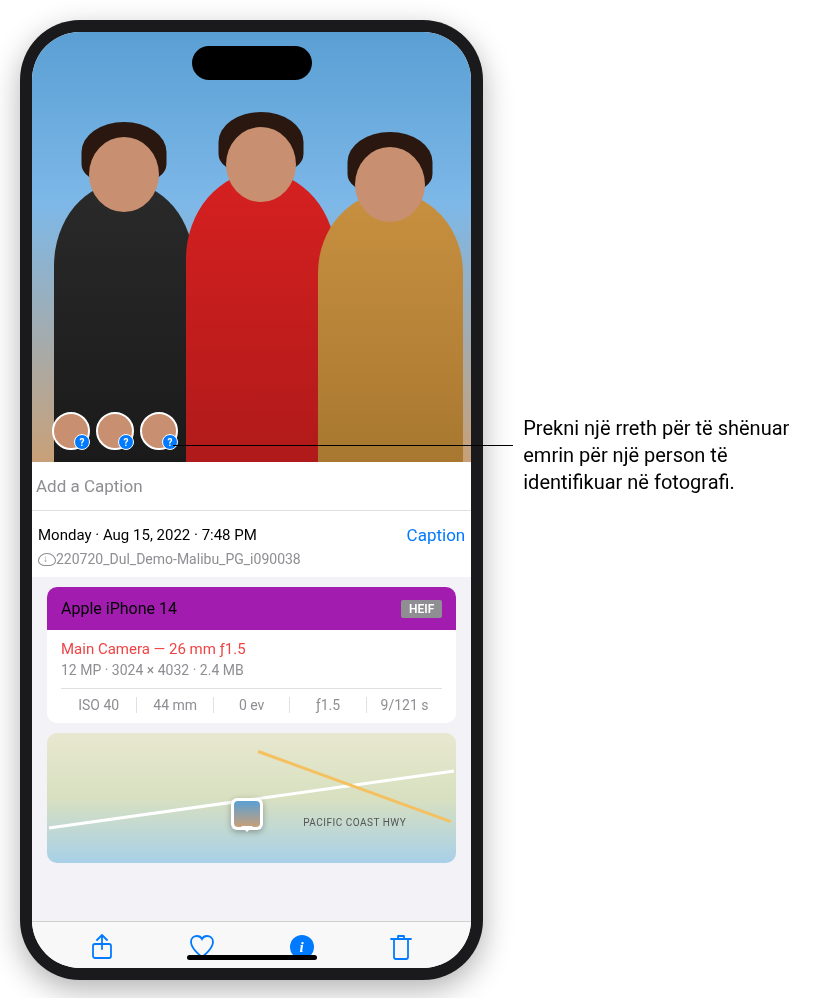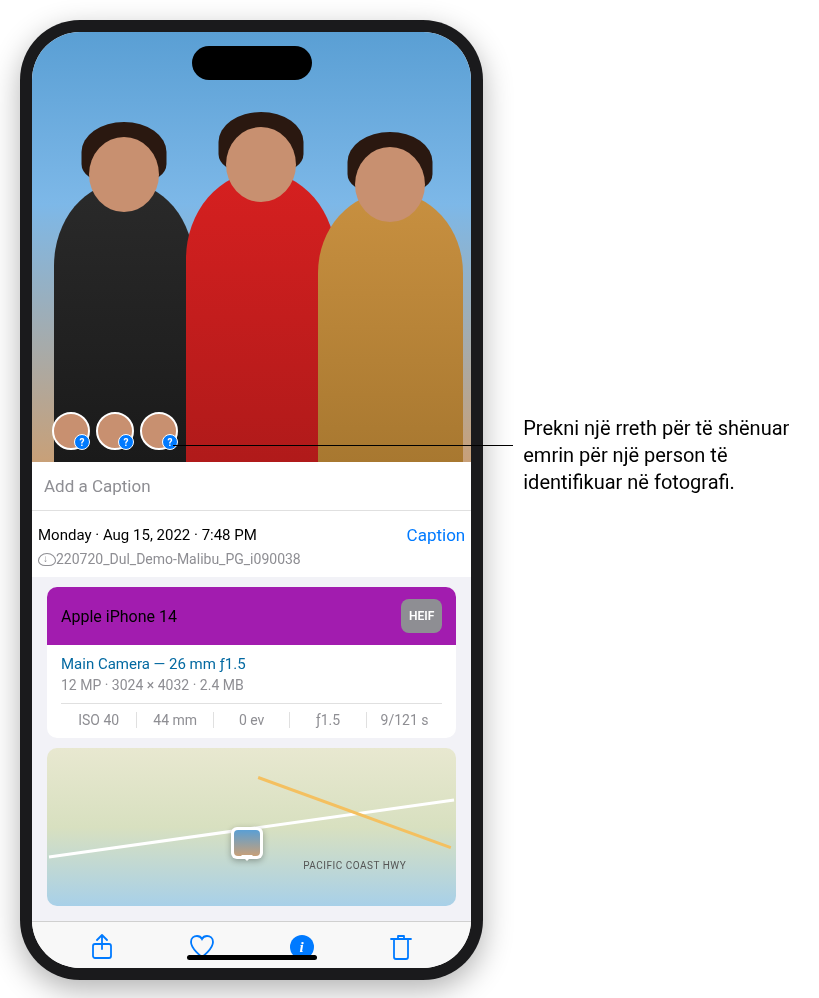--- a/index.html
+++ b/index.html
@@ -110,21 +110,21 @@
       color: #fff;
       font-size: 10px;
       font-weight: bold;
     }
     .content {
       flex: 1;
       background: #f2f2f7;
       overflow-y: auto;
     }
     .caption-row {
-      padding: 14px 12px;
+      padding: 14px 4px;
       background: #fff;
       color: #8e8e93;
       font-size: 17px;
       border-bottom: 0.5px solid #e0e0e0;
     }
     .date-section {
       padding: 14px 6px 10px;
       background: #fff;
     }
     .date-row {
@@ -178,28 +178,28 @@
     }
     .device-name {
       font-size: 16px;
       color: #000;
     }
     .heif-badge {
       background: #8e8e93;
       color: #fff;
       font-size: 12px;
       font-weight: 600;
-      padding: 10px 8px;
-      border-radius: 8px;
+      padding: 2px 8px;
+      border-radius: 2px;
     }
     .camera-body {
       padding: 10px 14px;
     }
     .lens-info {
-      color: #0369a1;
+      color: #ef4444;
       font-size: 15px;
       margin-bottom: 4px;
     }
     .resolution-info {
       color: #8e8e93;
       font-size: 14px;
       margin-bottom: 10px;
     }
     .exif-row {
       display: flex;
@@ -211,21 +211,21 @@
       text-align: center;
       color: #8e8e93;
       font-size: 14px;
       border-right: 0.5px solid #e0e0e0;
     }
     .exif-item:last-child {
       border-right: none;
     }
     .map-card {
       margin: 0 15px 10px;
-      height: 158px;
+      height: 130px;
       background: linear-gradient(180deg, #e8e8d0 0%, #d8e0c0 50%, #a8d0e8 100%);
       border-radius: 10px;
       position: relative;
       overflow: hidden;
     }
     .map-road {
       position: absolute;
       top: 50%;
       left: 0;
       right: 0;

